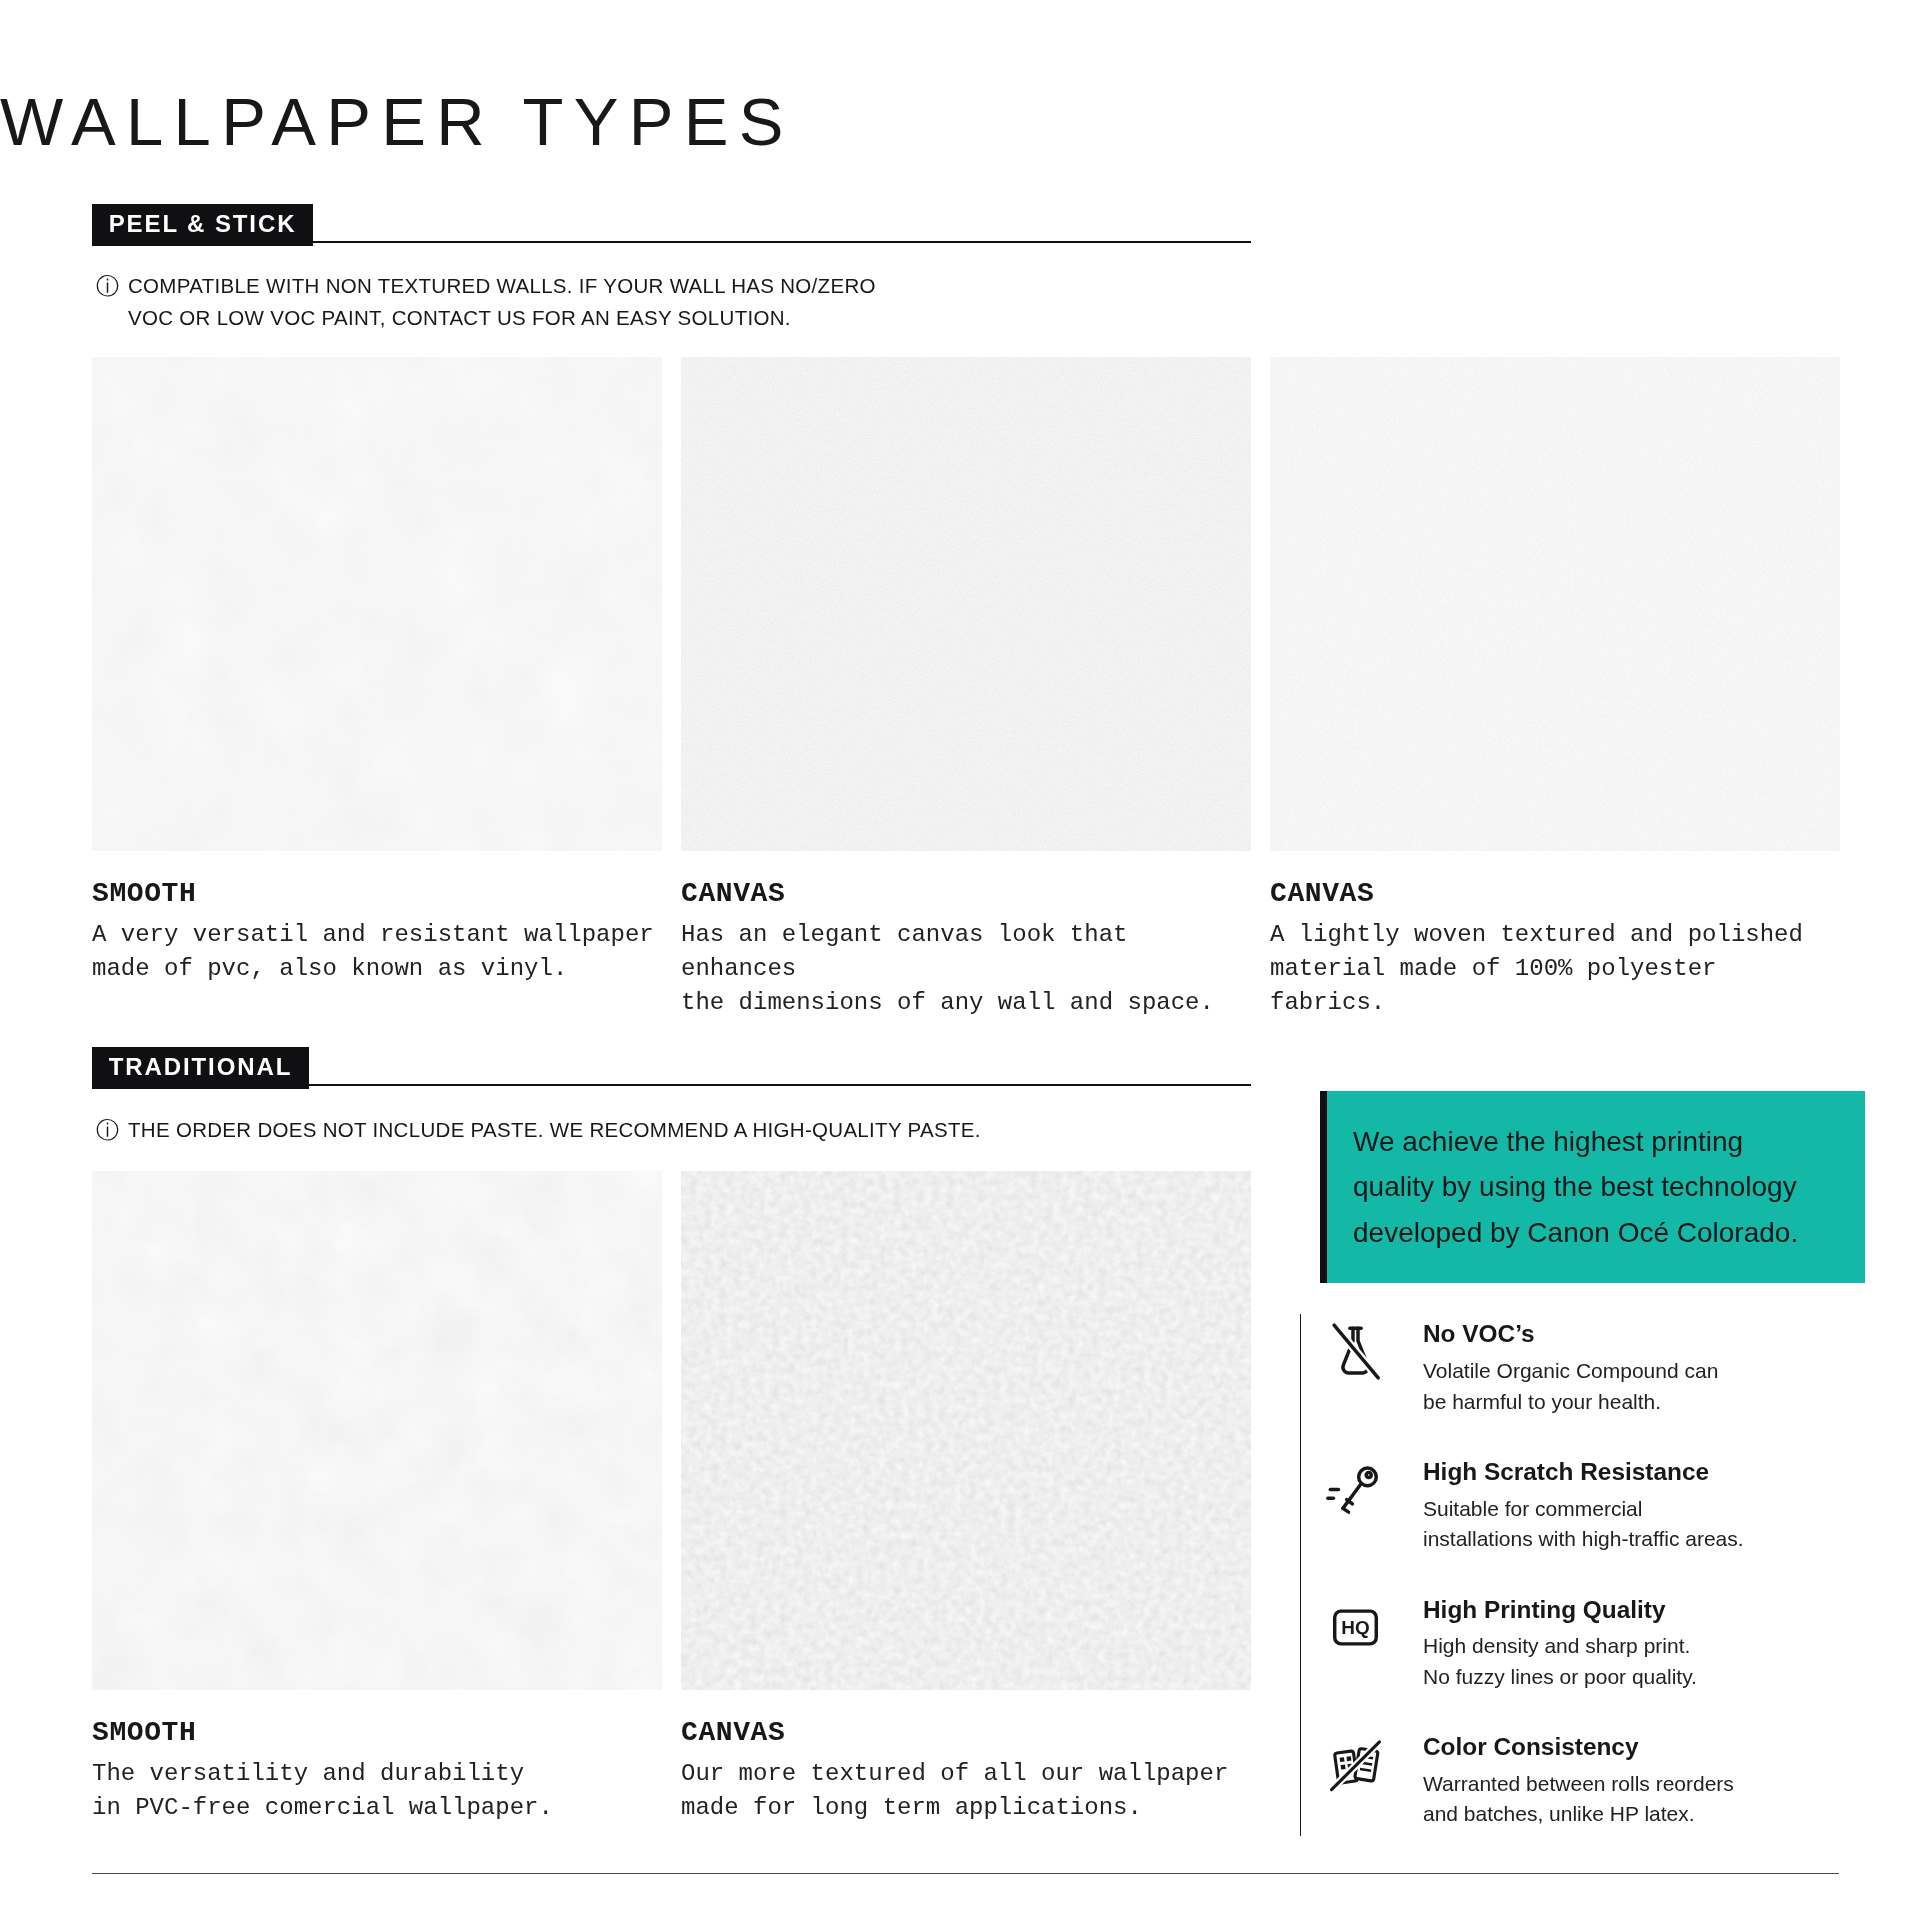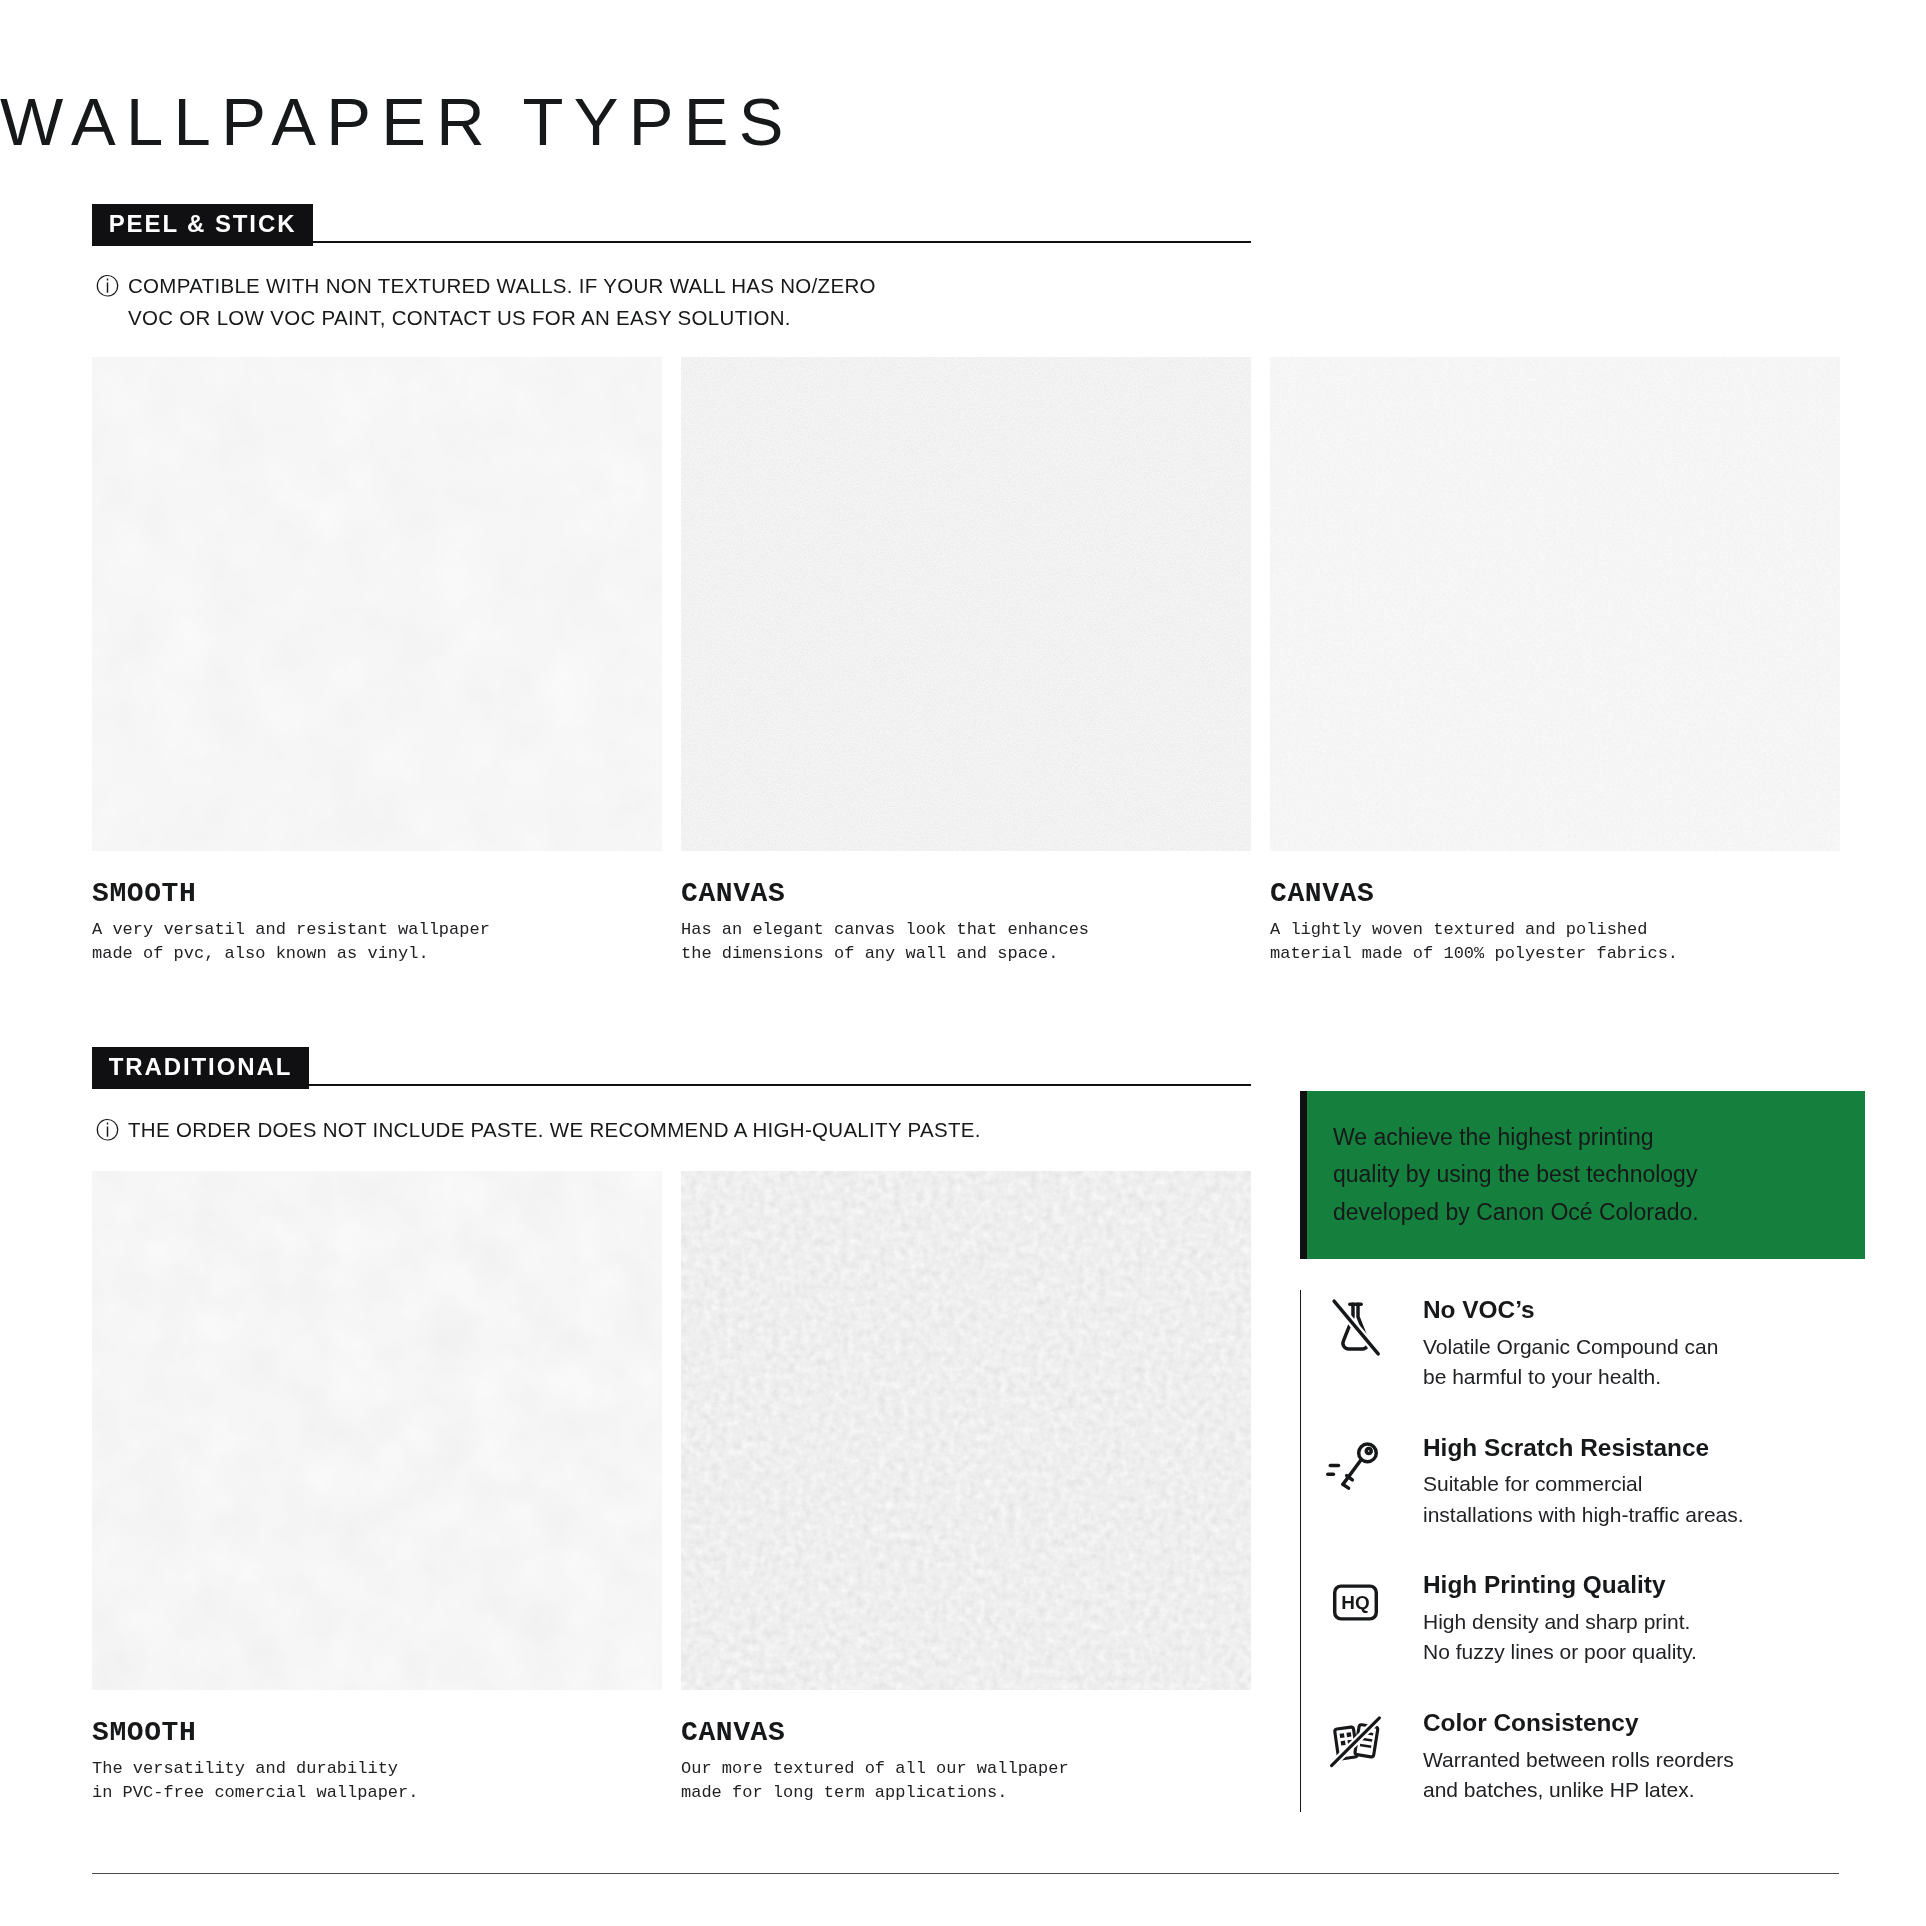--- a/index.html
+++ b/index.html
@@ -31,26 +31,27 @@
   .info-glyph { font-size: 23px; line-height: 32px; }
   .note-text { font-size: 20.5px; line-height: 32px; letter-spacing: 0.3px; white-space: pre-line; }
   .swatch-row { position: absolute; display: flex; gap: 19px; }
   .swatch-row.row1 { top: 357px; left: 92px; width: 1748px; }
   .swatch-row.row2 { top: 1171px; left: 92px; width: 1159px; }
   .swatch-card { flex: 1; min-width: 0; font-family: Liberation Mono, monospace; }
   .swatch-img { display: block; width: 100%; background: #f3f3f3; }
   .row1 .swatch-img { height: 494px; }
   .row2 .swatch-img { height: 519px; }
   .swatch-name { margin-top: 27px; font-size: 28px; font-weight: 700; letter-spacing: 0.6px; }
-  .swatch-desc { margin-top: 9px; font-size: 17px; line-height: 1.42; color: #212225; white-space: pre-line; }
+  .swatch-desc { margin-top: 9px; font-size: 24px; line-height: 1.42; color: #212225; white-space: pre-line; }
   .right-col { position: absolute; top: 1091px; left: 1300px; width: 565px; }
   .quality-callout {
-    background: #15803d; border-left: 7.7px solid #101012;
-    padding: 28px 26px; font-size: 23px; line-height: 1.62;
+    background: #14b8a6; border-left: 7.7px solid #101012;
+    padding: 28px 26px; font-size: 28px; line-height: 1.62;
     white-space: pre-line;
+    margin-left: 20px;
   }
   .features {
     margin-top: 31px; border-left: 1.9px solid #17181a;
     padding: 6.4px 0 6.4px 23px;
     display: flex; flex-direction: column; gap: 41px;
   }
   .feature { display: flex; gap: 36px; align-items: flex-start; }
   .feature-icon { width: 63px; height: 63px; flex: none; }
   .feature-title { font-size: 24.4px; font-weight: 700; margin-bottom: 7.7px; }
   .feature-desc { font-size: 21px; line-height: 1.45; color: #212225; white-space: pre-line; }

